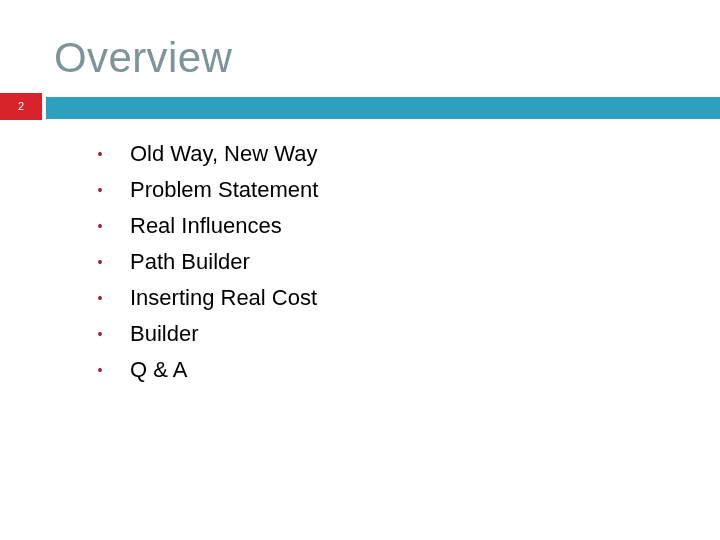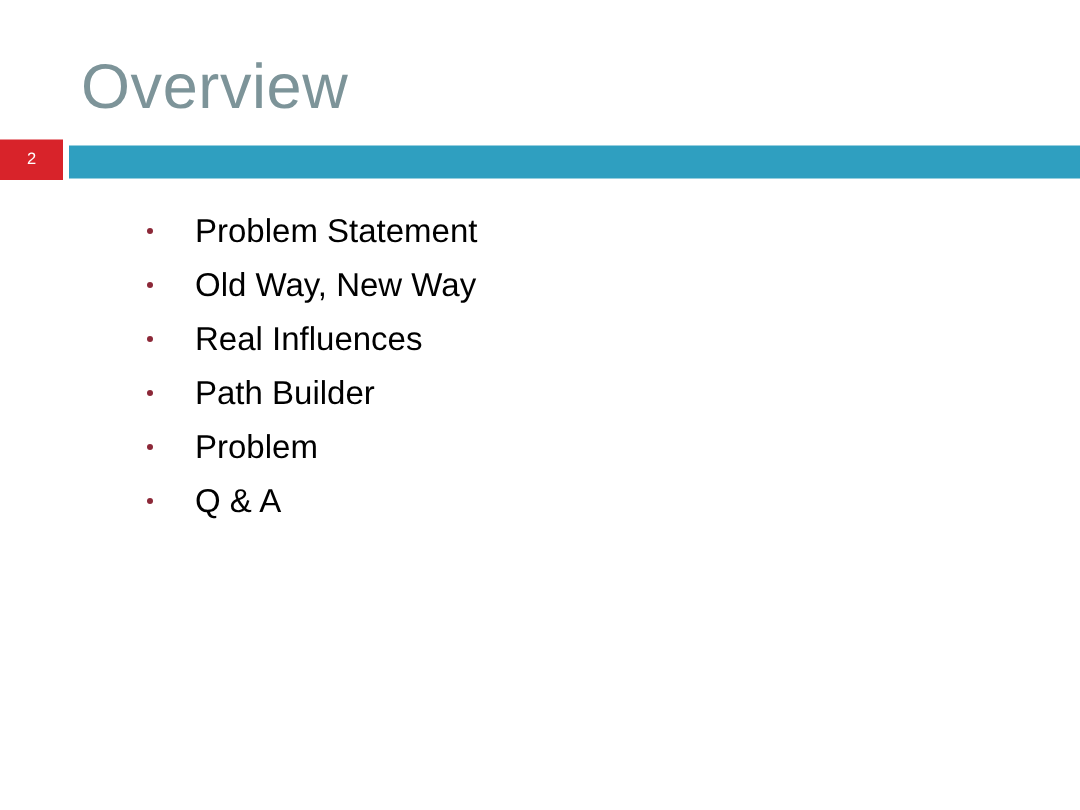--- a/index.html
+++ b/index.html
@@ -103,37 +103,41 @@
 
   <div id="slide-number-badge">
     <div class="num">2</div>
   </div>
 
   <div id="header-bar"></div>
 
   <ul id="bullet-list">
     <li>
       <span class="bullet-marker"></span>
-      <span class="bullet-text">Problem Statement</span>
+      <span class="bullet-text">Old Way, New Way</span>
     </li>
     <li>
       <span class="bullet-marker"></span>
-      <span class="bullet-text">Old Way, New Way</span>
+      <span class="bullet-text">Problem Statement</span>
     </li>
     <li>
       <span class="bullet-marker"></span>
       <span class="bullet-text">Real Influences</span>
     </li>
     <li>
       <span class="bullet-marker"></span>
       <span class="bullet-text">Path Builder</span>
     </li>
     <li>
       <span class="bullet-marker"></span>
-      <span class="bullet-text">Problem</span>
+      <span class="bullet-text">Inserting Real Cost</span>
+    </li>
+    <li>
+      <span class="bullet-marker"></span>
+      <span class="bullet-text">Builder</span>
     </li>
     <li>
       <span class="bullet-marker"></span>
       <span class="bullet-text">Q &amp; A</span>
     </li>
   </ul>
 
 </div>
 
 </body></html>

